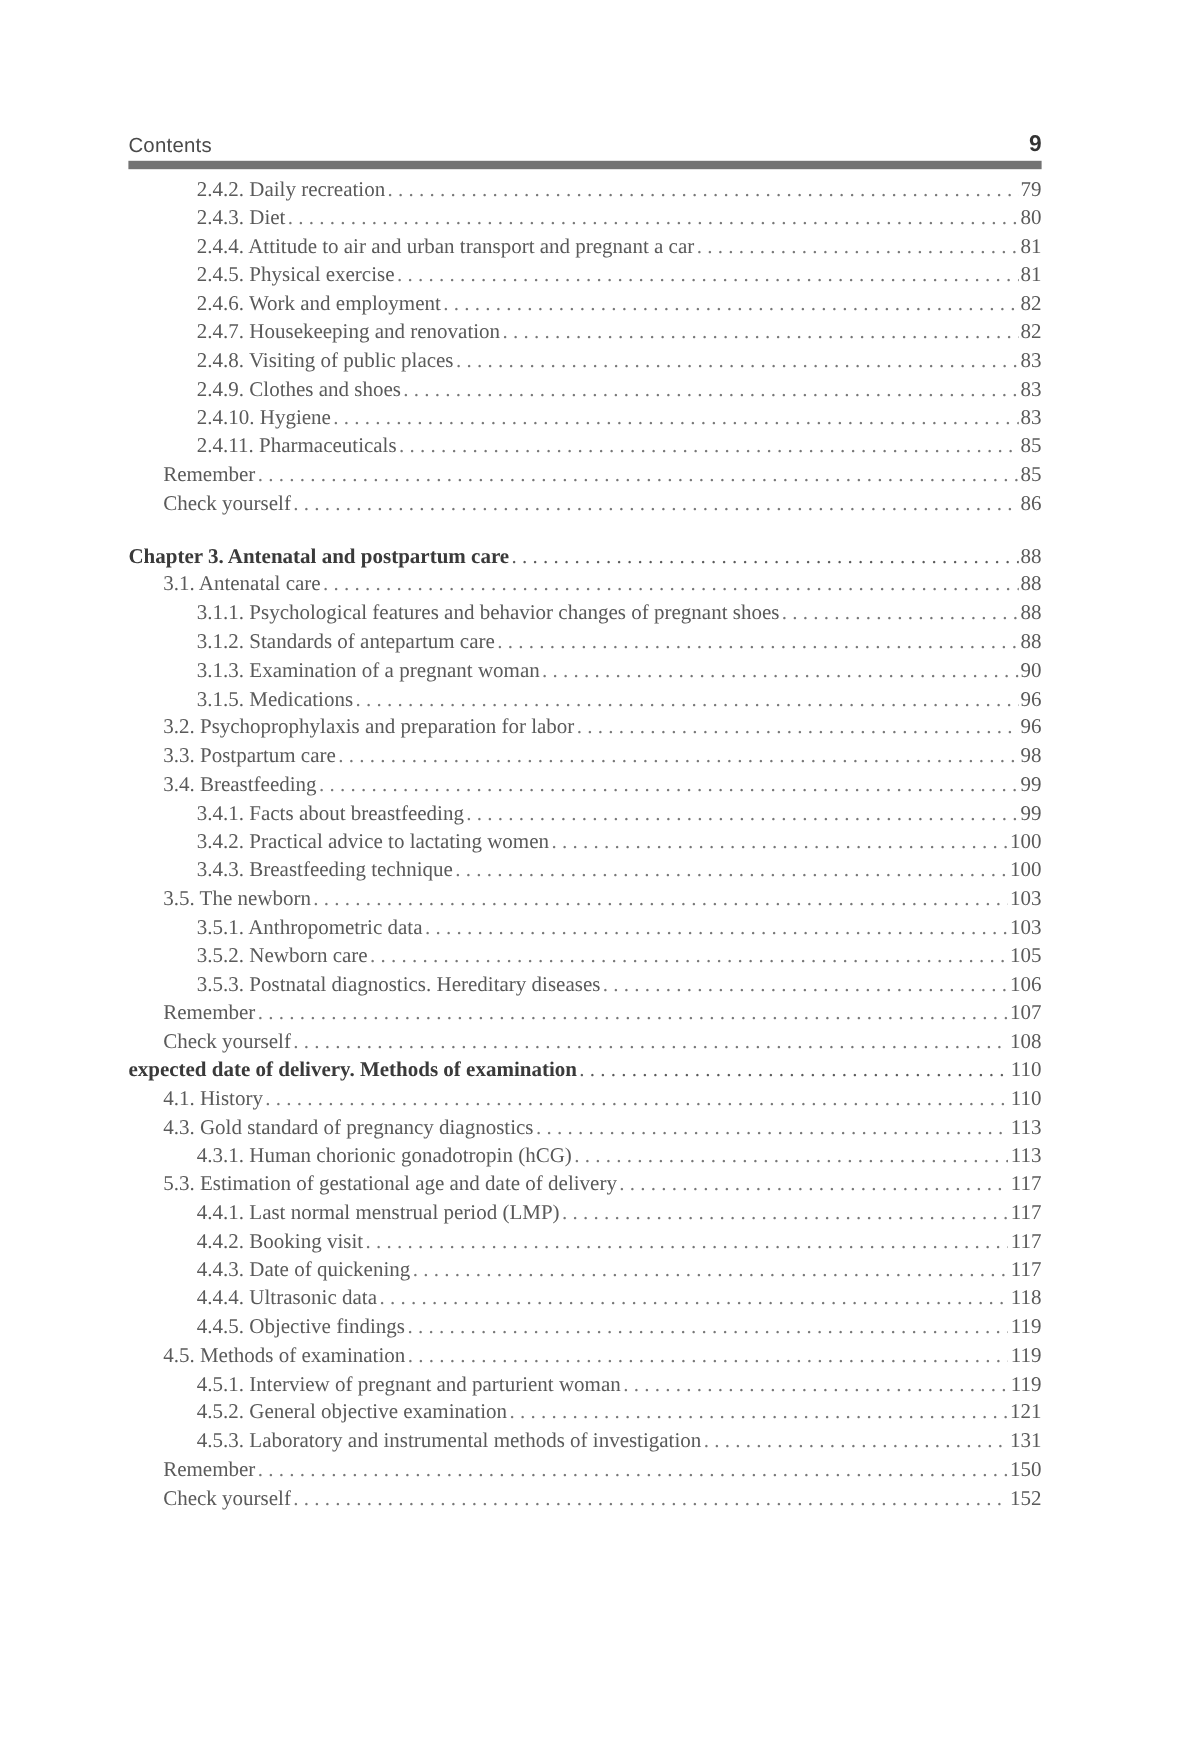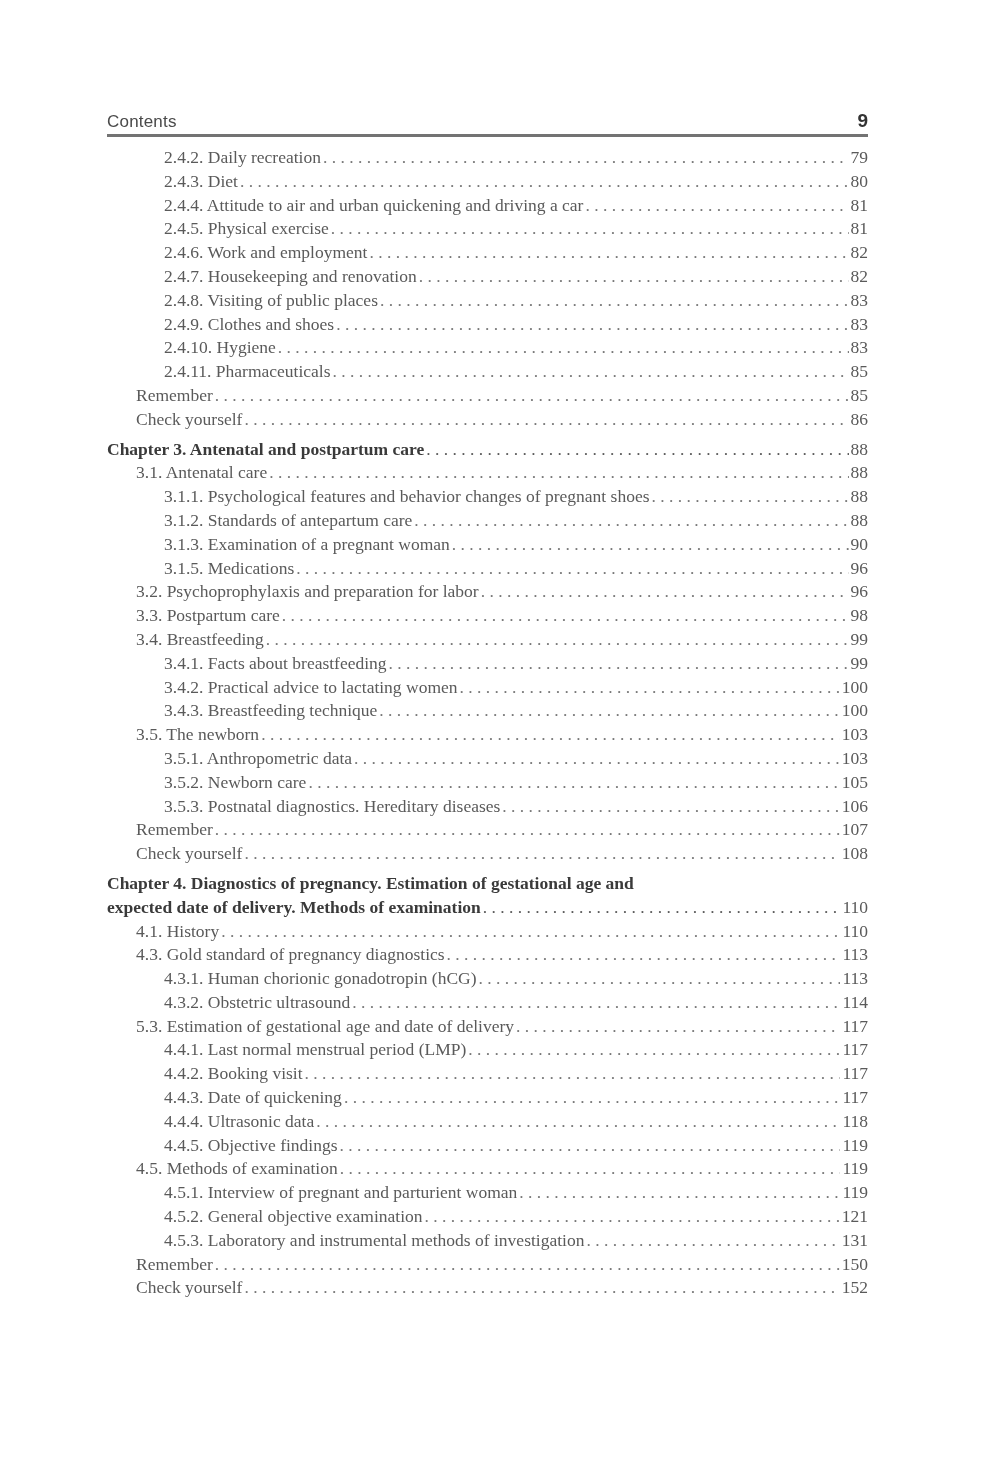--- a/index.html
+++ b/index.html
@@ -1,30 +1,30 @@
 <!DOCTYPE html>
 <html><head>
 <meta charset="utf-8">
 <style>
   html, body { margin: 0; padding: 0; background: #ffffff; }
   body { width: 1000px; height: 1469px; position: relative; overflow: hidden; }
   .page-header {
     position: absolute; left: 107px; top: 110px; width: 761px; height: 24px;
-    border-bottom: 3px solid #737373;
+    border-bottom: 7px solid #737373;
     font-family: "Liberation Sans", "DejaVu Sans", sans-serif; color: #4a4a4a;
   }
   .hdr-title { position: absolute; left: 0; top: 2px; font-size: 17px; letter-spacing: 0.2px; }
   .hdr-page { position: absolute; right: 0; top: 0; font-size: 19px; font-weight: bold; color: #333; }
   .toc { position: absolute; left: 107px; top: 146px; width: 761px;
     font-family: "Liberation Serif", "DejaVu Serif", serif; color: #5a5a5a; font-size: 17.5px; }
   .row { display: flex; align-items: center; height: 23.8px; line-height: 23.8px; white-space: nowrap; overflow: hidden; }
   .row.l0 { padding-left: 0; }
   .row.l1 { padding-left: 29px; }
   .row.l2 { padding-left: 57px; }
-  .row.chap { font-weight: bold; color: #3a3a3a; margin-top: 6px; }
+  .row.chap { font-weight: bold; color: #3a3a3a; margin-top: 20px; }
   .row.chap .pg, .row.chap .dots { font-weight: normal; color: #5a5a5a; }
   .row .t { flex: 0 0 auto; }
   .row .dots { flex: 1 1 auto; overflow: hidden; margin: 0 2px; color: #777; letter-spacing: 3.2px; }
   .row .dots::before { content: ". . . . . . . . . . . . . . . . . . . . . . . . . . . . . . . . . . . . . . . . . . . . . . . . . . . . . . . . . . . . . . . . . . . . . . . . . . . . . . . . . . . . . . . . . . . . . . . . . . . . . . . . . . . . . . . . . . . . . . . . . . . . . ."; letter-spacing: 0; }
   .row .pg { flex: 0 0 auto; text-align: right; }
 </style>
 </head>
 <body>
 
 <div class="page-header">
@@ -37,21 +37,21 @@
       <span class="t">2.4.2. Daily recreation</span>
       <span class="dots"></span>
       <span class="pg">79</span>
     </div>
     <div class="row l2">
       <span class="t">2.4.3. Diet</span>
       <span class="dots"></span>
       <span class="pg">80</span>
     </div>
     <div class="row l2">
-      <span class="t">2.4.4. Attitude to air and urban quickening and driving a car</span>
+      <span class="t">2.4.4. Attitude to air and urban transport and pregnant a car</span>
       <span class="dots"></span>
       <span class="pg">81</span>
     </div>
     <div class="row l2">
       <span class="t">2.4.5. Physical exercise</span>
       <span class="dots"></span>
       <span class="pg">81</span>
     </div>
     <div class="row l2">
       <span class="t">2.4.6. Work and employment</span>
@@ -176,47 +176,39 @@
     <div class="row l1">
       <span class="t">Remember</span>
       <span class="dots"></span>
       <span class="pg">107</span>
     </div>
     <div class="row l1">
       <span class="t">Check yourself</span>
       <span class="dots"></span>
       <span class="pg">108</span>
     </div>
-    <div class="row l0 chap">
-      <span class="t">Chapter 4. Diagnostics of pregnancy. Estimation of gestational age and</span>
-    </div>
     <div class="row l0 chap" style="margin-top: 0px;">
       <span class="t">expected date of delivery. Methods of examination</span>
       <span class="dots"></span>
       <span class="pg">110</span>
     </div>
     <div class="row l1">
       <span class="t">4.1. History</span>
       <span class="dots"></span>
       <span class="pg">110</span>
     </div>
     <div class="row l1">
       <span class="t">4.3. Gold standard of pregnancy diagnostics</span>
       <span class="dots"></span>
       <span class="pg">113</span>
     </div>
     <div class="row l2">
       <span class="t">4.3.1. Human chorionic gonadotropin (hCG)</span>
       <span class="dots"></span>
       <span class="pg">113</span>
-    </div>
-    <div class="row l2">
-      <span class="t">4.3.2. Obstetric ultrasound</span>
-      <span class="dots"></span>
-      <span class="pg">114</span>
     </div>
     <div class="row l1">
       <span class="t">5.3. Estimation of gestational age and date of delivery</span>
       <span class="dots"></span>
       <span class="pg">117</span>
     </div>
     <div class="row l2">
       <span class="t">4.4.1. Last normal menstrual period (LMP)</span>
       <span class="dots"></span>
       <span class="pg">117</span>

